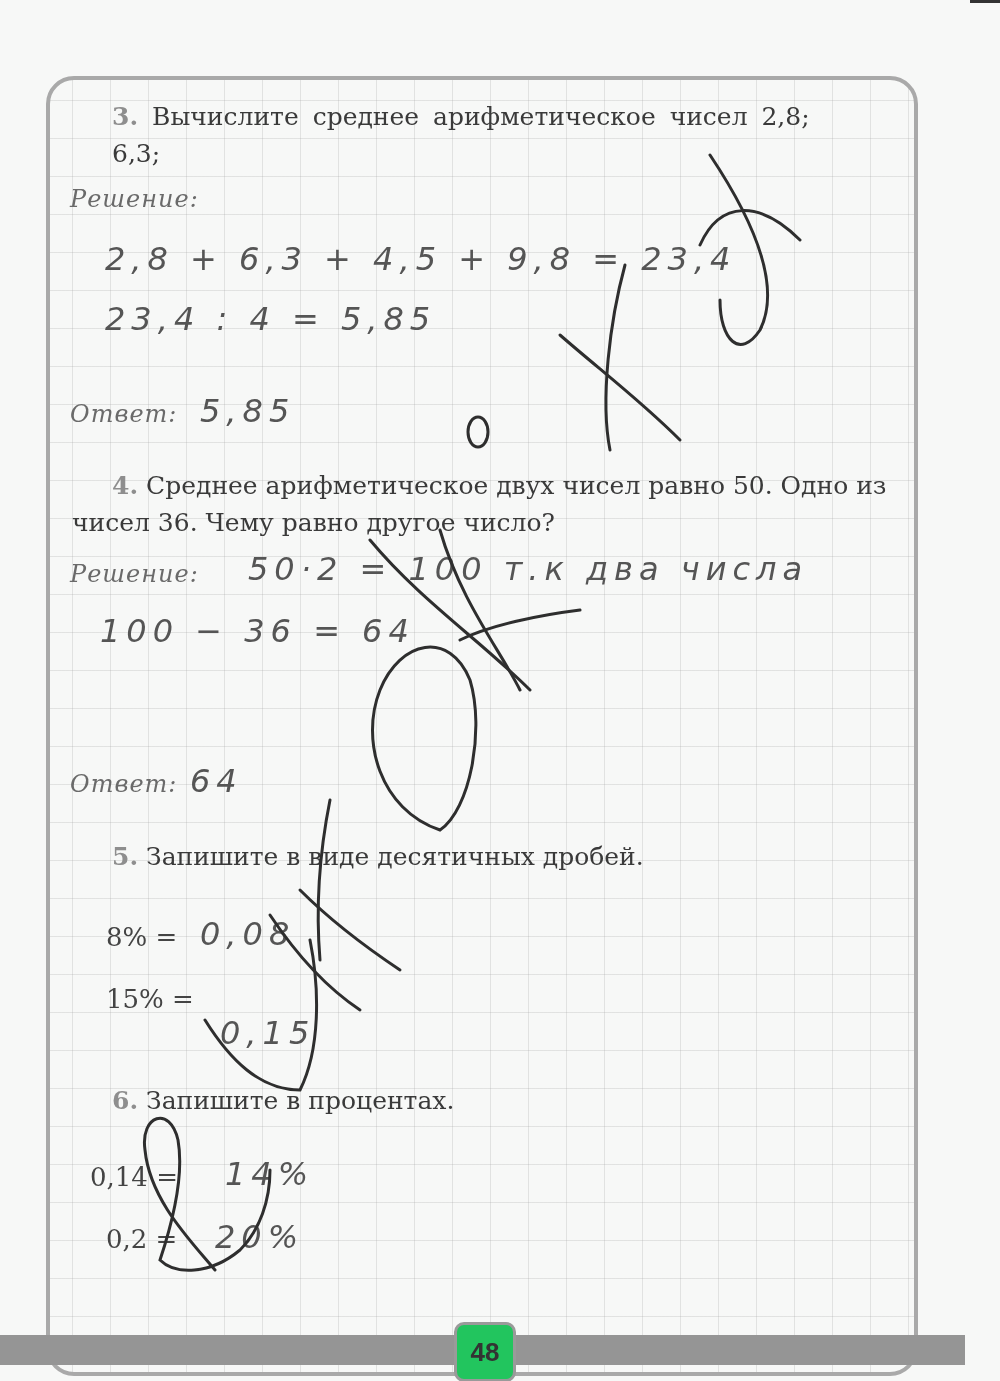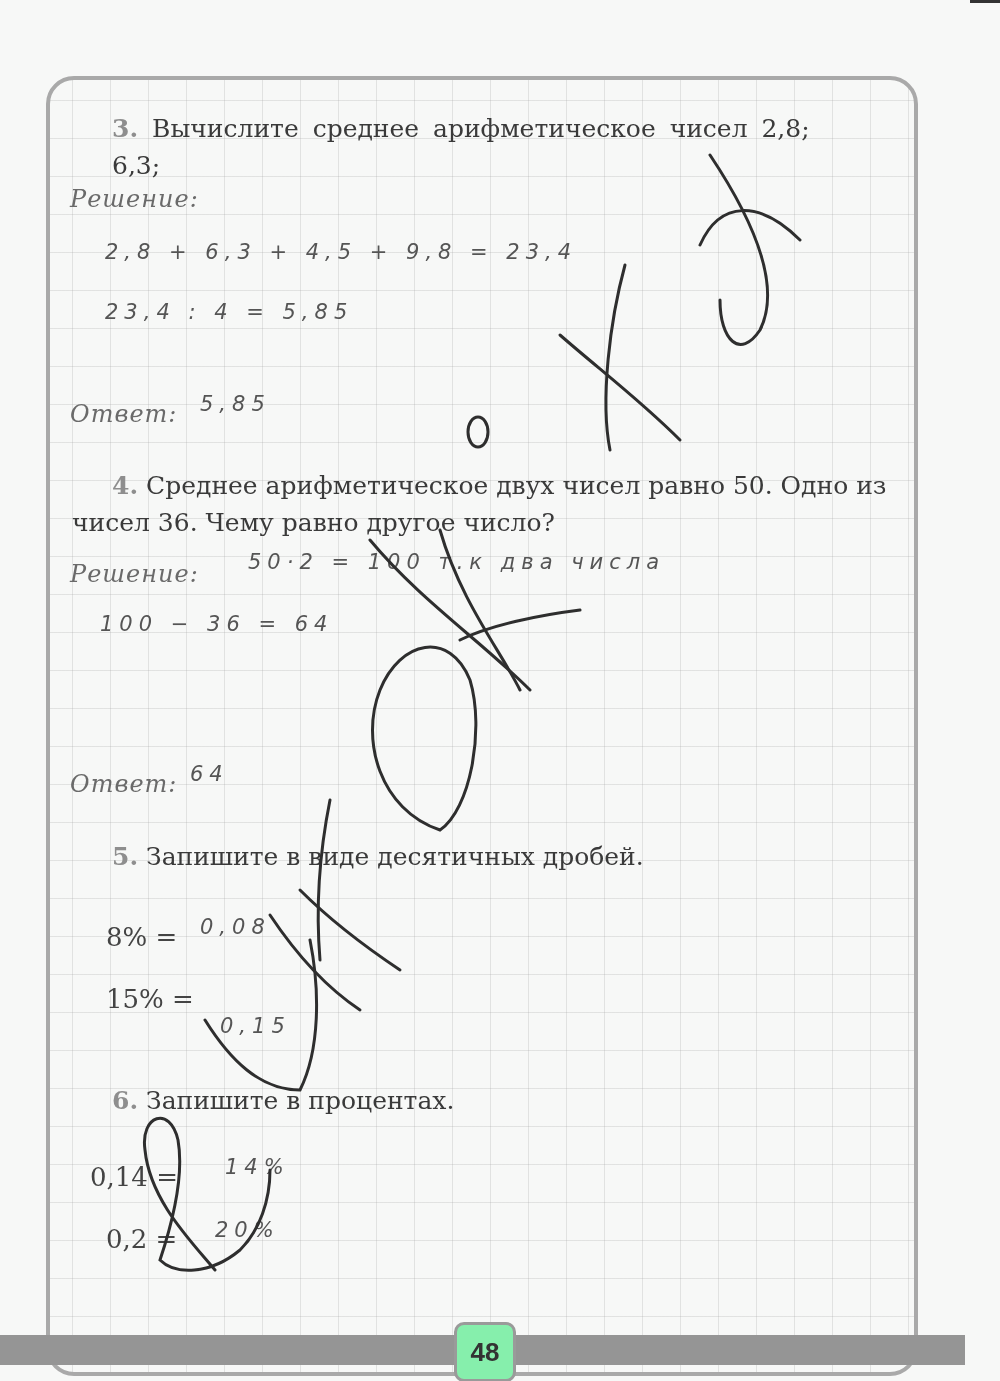--- a/index.html
+++ b/index.html
@@ -7,41 +7,41 @@
          font-family:"DejaVu Serif", serif; color:#3a3a3a; }
   .corner-mark { position:absolute; right:0; top:0; width:30px; height:3px; background:#333; }
   .frame { position:absolute; left:46px; top:76px; width:872px; height:1300px;
            border:4px solid #a9a9a9; border-radius:28px; box-sizing:border-box;
            background-color:#f7f8f7;
            background-image:
              linear-gradient(to right, rgba(160,160,160,0.25) 1px, transparent 1px),
              linear-gradient(to bottom, rgba(160,160,160,0.25) 1px, transparent 1px);
            background-size:38px 38px; background-position:22px 20px; }
   .bottom-bar { position:absolute; left:0; top:1335px; width:965px; height:30px; background:#959595; }
-  .page-number { position:absolute; left:454px; top:1322px; width:62px; height:60px; background:#86efac;
+  .page-number { position:absolute; left:454px; top:1322px; width:62px; height:60px; background:#22c55e;
                  border:3px solid #9a9a9a; border-radius:10px; box-sizing:border-box;
                  font-family:"Liberation Sans", sans-serif; font-weight:bold; font-size:26px; color:#333;
                  display:flex; align-items:center; justify-content:center; }
   .task { position:absolute; font-size:25px; line-height:37px; color:#3a3a3a; }
   .num { color:#8e8e8e; font-weight:bold; }
   .label { position:absolute; font-style:italic; font-size:24px; color:#6a6a6a; letter-spacing:1px; }
   .hand { position:absolute; font-family:"DejaVu Sans", sans-serif; font-style:italic; font-weight:200;
-          font-size:21px; color:#555; letter-spacing:6px; }
+          font-size:32px; color:#555; letter-spacing:6px; }
   .expr { position:absolute; font-size:26px; color:#444; }
   svg.scribble { position:absolute; left:0; top:0; pointer-events:none; }
 </style>
 </head>
 <body>
 
 <div class="corner-mark"></div>
 <div class="frame"></div>
 <div class="bottom-bar"></div>
 <div class="page-number">48</div>
 
-<div class="task" style="left:72px; top:98px; width:752px;margin-top:12px;">
+<div class="task" style="left:72px; top:98px; width:752px;">
   <div style="padding-left:40px; word-spacing:6px;"><span class="num">3.</span> <span>Вычислите среднее арифметическое чисел 2,8; 6,3;</span></div>
 </div>
 <div class="label" style="left:70px; top:185px;">Решение:</div>
 <div class="hand" style="left:105px; top:240px;">2,8 + 6,3 + 4,5 + 9,8 = 23,4</div>
 <div class="hand" style="left:105px; top:300px;">23,4 : 4 = 5,85</div>
 <div class="label" style="left:70px; top:400px;">Ответ:</div>
 <div class="hand" style="left:200px; top:392px;">5,85</div>
 
 <div class="task" style="left:72px; top:467px; width:825px;">
   <div style="padding-left:40px;"><span class="num">4.</span> <span>Среднее арифметическое двух чисел равно 50. Одно из</span></div>

